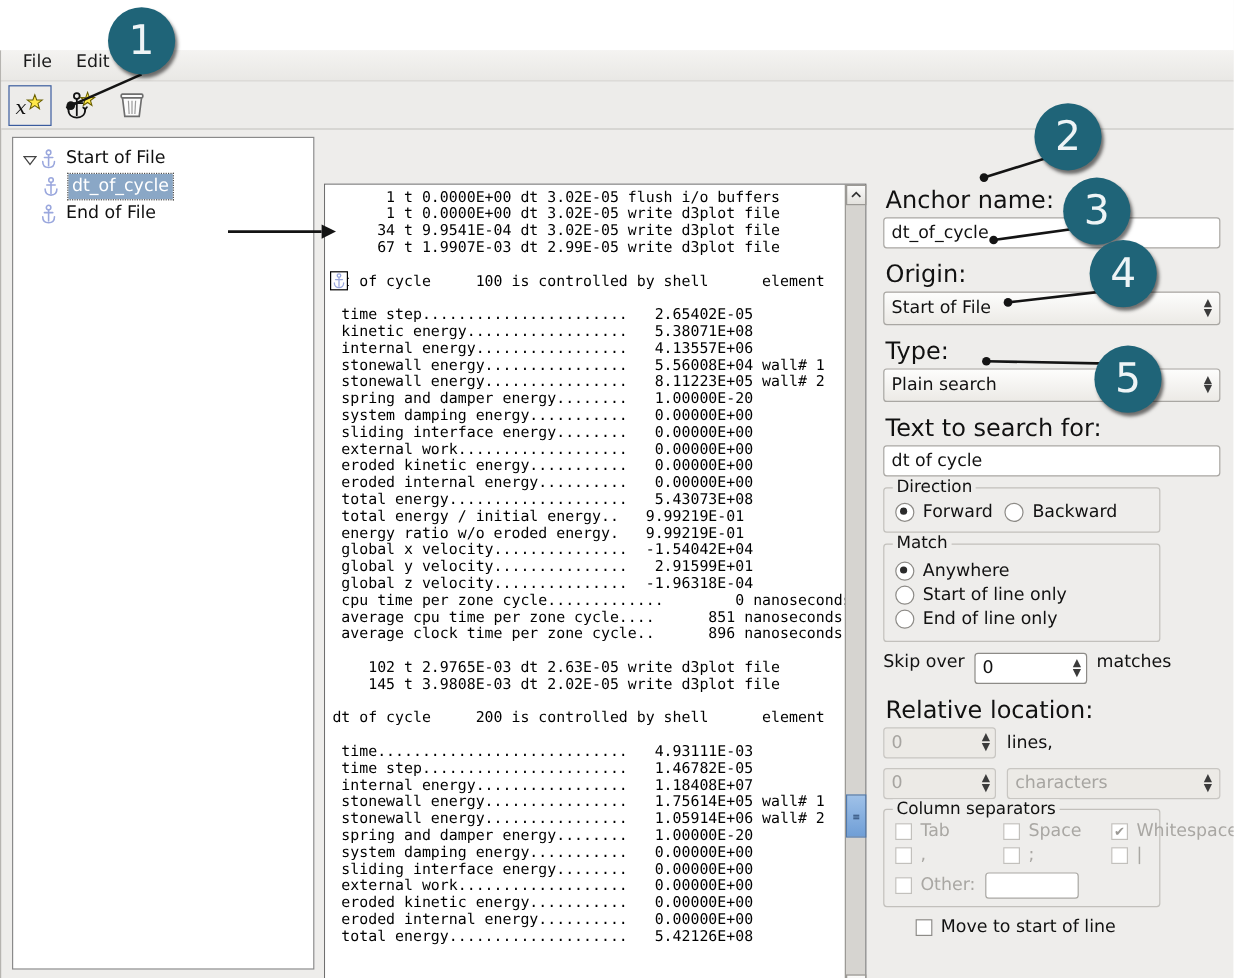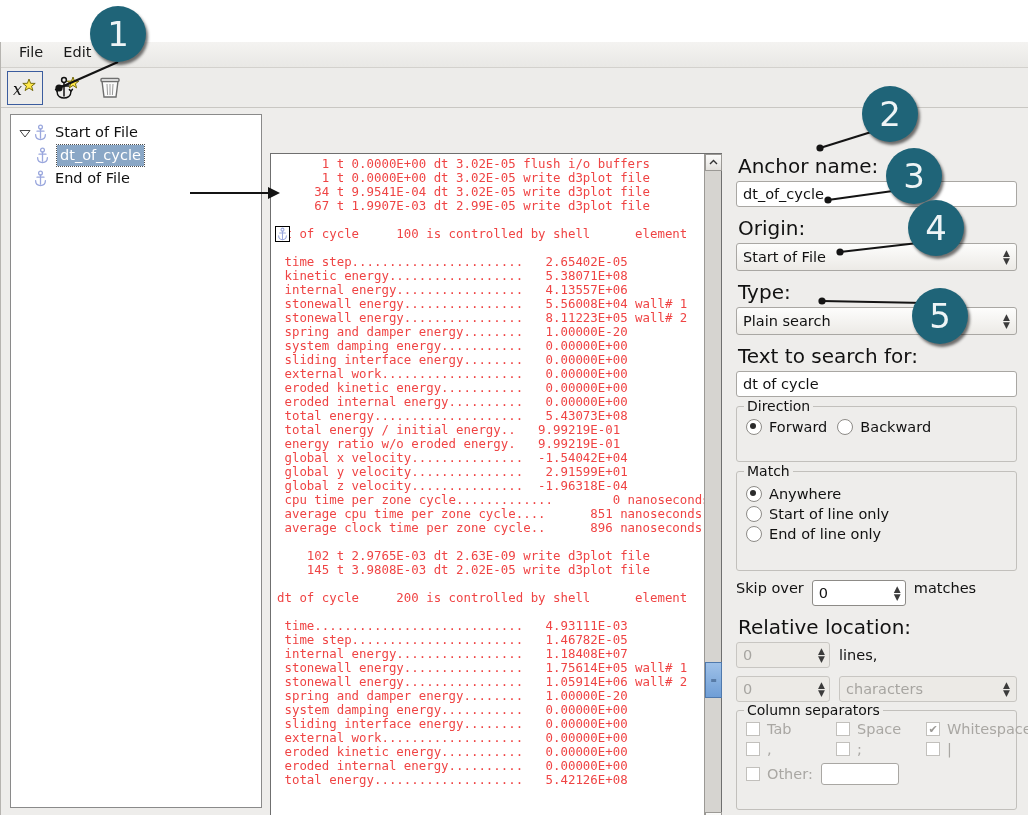--- a/index.html
+++ b/index.html
@@ -123,21 +123,21 @@
     width: 433px; height: 675px;
     overflow: hidden;
     background: #ffffff;
     box-sizing: border-box;
     padding: 3px 0 0 6px;
   }
   .tline {
     font-family: "DejaVu Sans Mono", "Liberation Mono", monospace;
     font-size: 12.4px;
     line-height: 14px;
-    color: #ef4444;
+    color: #000000;
     white-space: pre;
     height: 14px;
   }
   .tline.anchored { position: relative; }
   .anchor-mark {
     position: absolute;
     left: -2px; top: -1px;
     width: 15px; height: 16px;
     border: 1px solid #000;
     background: #ffffff;
@@ -203,22 +203,22 @@
     margin-bottom: 9px;
   }
   .spinarrows { font-size: 9px; line-height: 8px; color: #3b3b3b; text-align: center; }
   
   .group {
     position: relative;
     border: 1px solid #c2c0bc;
     border-radius: 3px;
     box-sizing: border-box;
     margin-bottom: 9px;
-    padding: 10px 9px 24px 9px;
-    width: 281px;
+    padding: 10px 9px 6px 9px;
+    width: 231px;
   }
   .group > .gtitle {
     position: absolute;
     top: -9px; left: 7px;
     background: #eeedeb;
     padding: 0 3px;
     font-size: 14px;
     color: #111;
   }
   .radio-row { display: flex; align-items: center; gap: 10px; }
@@ -443,21 +443,21 @@
           <div class="tline"><span> total energy....................   5.43073E+08</span></div>
           <div class="tline"><span> total energy / initial energy..   9.99219E-01</span></div>
           <div class="tline"><span> energy ratio w/o eroded energy.   9.99219E-01</span></div>
           <div class="tline"><span> global x velocity...............  -1.54042E+04</span></div>
           <div class="tline"><span> global y velocity...............   2.91599E+01</span></div>
           <div class="tline"><span> global z velocity...............  -1.96318E-04</span></div>
           <div class="tline"><span> cpu time per zone cycle.............        0 nanoseconds</span></div>
           <div class="tline"><span> average cpu time per zone cycle....      851 nanoseconds</span></div>
           <div class="tline"><span> average clock time per zone cycle..      896 nanoseconds</span></div>
           <div class="tline"><span></span></div>
-          <div class="tline"><span>    102 t 2.9765E-03 dt 2.63E-09 write d3plot file</span></div>
+          <div class="tline"><span>    102 t 2.9765E-03 dt 2.63E-05 write d3plot file</span></div>
           <div class="tline"><span>    145 t 3.9808E-03 dt 2.02E-05 write d3plot file</span></div>
           <div class="tline"><span></span></div>
           <div class="tline"><span>dt of cycle     200 is controlled by shell      element</span></div>
           <div class="tline"><span></span></div>
           <div class="tline"><span> time............................   4.93111E-03</span></div>
           <div class="tline"><span> time step.......................   1.46782E-05</span></div>
           <div class="tline"><span> internal energy.................   1.18408E+07</span></div>
           <div class="tline"><span> stonewall energy................   1.75614E+05 wall# 1</span></div>
           <div class="tline"><span> stonewall energy................   1.05914E+06 wall# 2</span></div>
           <div class="tline"><span> spring and damper energy........   1.00000E-20</span></div>

